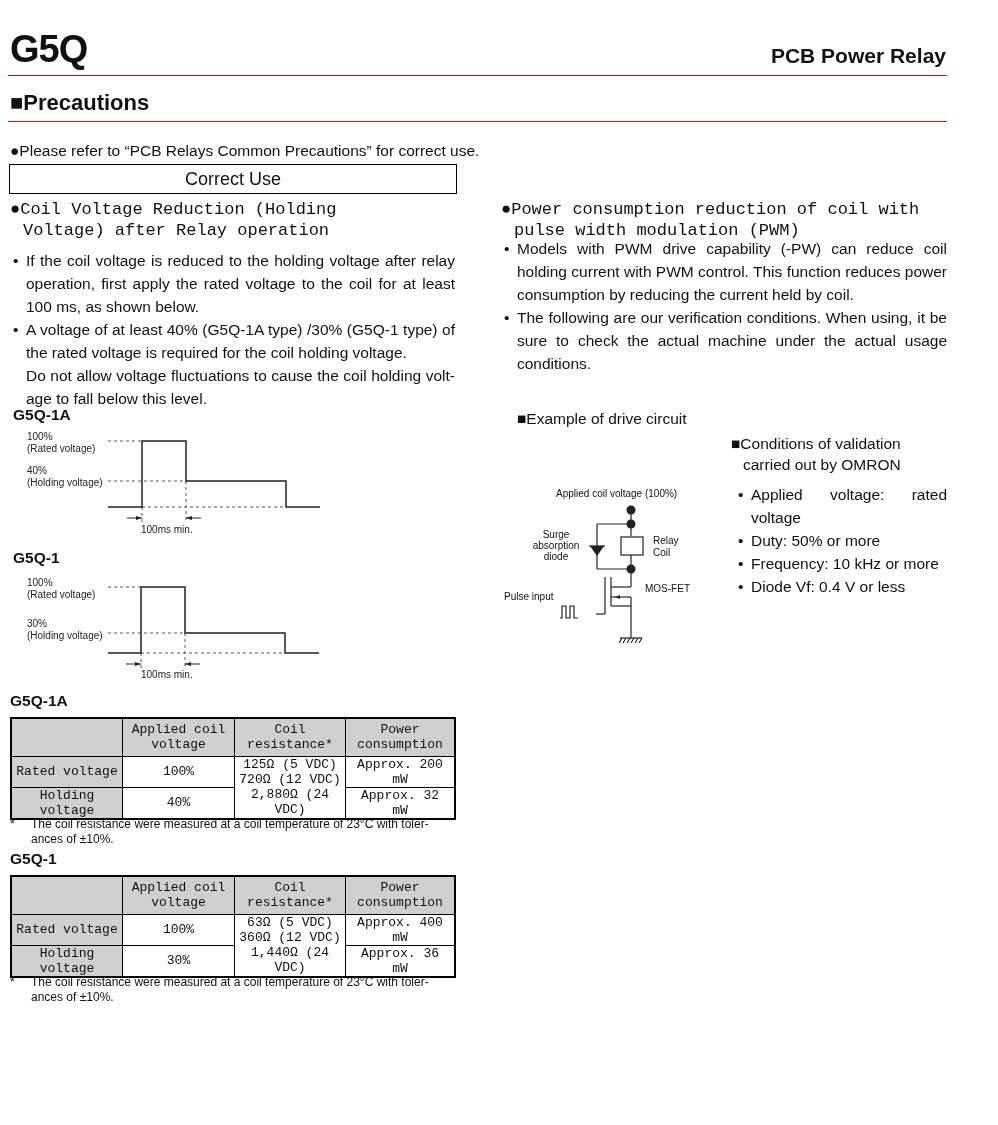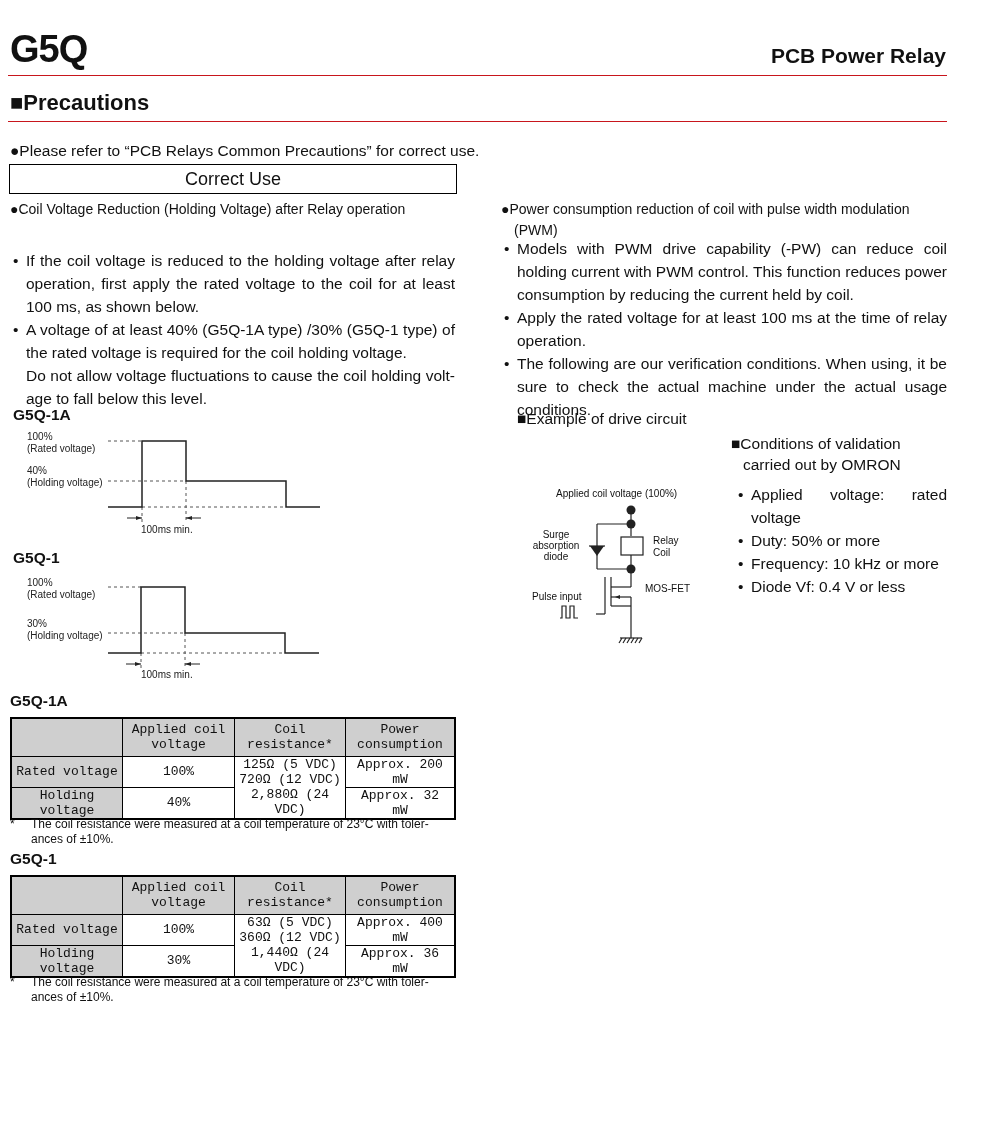--- a/index.html
+++ b/index.html
@@ -4,21 +4,21 @@
 <style>
   html, body { margin: 0; padding: 0; background: #ffffff; }
   body { width: 998px; height: 1125px; position: relative; font-family: "Liberation Sans", sans-serif; color: #111; overflow: hidden; }
   .abs { position: absolute; }
   .title { left: 10px; top: 28px; font-size: 38px; font-weight: bold; letter-spacing: -1px; }
   .subtitle { right: 52px; top: 44px; font-size: 21px; font-weight: bold; }
   .redline { left: 8px; width: 939px; height: 1px; background: #c8161d; }
   .section { left: 10px; top: 90px; font-size: 22px; font-weight: bold; }
   .intro { left: 10px; top: 130px; font-size: 15.5px; margin-top: 12px; }
   .correct-box { left: 9px; top: 164px; width: 446px; height: 28px; border: 1.5px solid #000; font-size: 18px; text-align: center; line-height: 28px; }
-  .bhead { font-size: 14px; line-height: 21px; }
+  .bhead { font-size: 17px; line-height: 21px; font-family: Liberation Mono, monospace; }
   .para { font-size: 15.5px; line-height: 23px; text-align: justify; }
   .bullet { position: relative; padding-left: 16px; }
   .bullet::before { content: "•"; position: absolute; left: 3px; }
   .sub { font-size: 15.5px; font-weight: bold; }
   .wave-label { font-size: 10px; line-height: 12px; color: #222; }
   table.spec { border-collapse: collapse; font-size: 13px; position: absolute; }
   table.spec td { border: 1px solid #000; text-align: center; padding: 0 4px; }
   table.spec { border: 2px solid #000; font-family: Liberation Mono, monospace; }
   table.spec .hd { background: #cfcfcf; }
   .note { font-size: 12px; line-height: 15px; }
@@ -155,39 +155,38 @@
     <td>Approx. 36 mW</td>
   </tr>
 </tbody>
   </table>
 <div class="abs note" style="left:10px; top:975px;">*</div>
 <div class="abs note" style="left:31px; top:975px; width:425px;">The coil resistance were measured at a coil temperature of 23°C with toler-ances of ±10%.</div>
 
 <div class="abs bhead" style="left:501px; top:199px; width:420px; padding-left:13px; text-indent:-13px;">●Power consumption reduction of coil with pulse width modulation (PWM)</div>
 <div class="abs para" style="left:501px; top:237px; width:446px;">
   <div class="bullet">Models with PWM drive capability (-PW) can reduce coil holding current with PWM control. This function reduces power consumption by reducing the current held by coil.</div>
-  <div class="bullet">Apply the rated voltage for at least 100 ms at the time of relay operation.</div>
   <div class="bullet">The following are our verification conditions. When using, it be sure to check the actual machine under the actual usage conditions.</div>
 </div>
 
 <div class="abs" style="left:517px; top:410px; font-size:15.5px;">■Example of drive circuit</div>
 <div class="abs" style="left:731px; top:433px; width:200px; font-size:15.5px; line-height:21px; padding-left:12px; text-indent:-12px;">■Conditions of validation carried out by OMRON</div>
 
 <div class="abs small" style="left:556px; top:488px;">Applied coil voltage (100%)</div>
 <div class="abs small" style="left:527px; top:529px; text-align:center; width:58px; line-height:11px;">
   <div>Surge</div>
   <div>absorption</div>
   <div>diode</div>
 </div>
 <div class="abs small" style="left:653px; top:535px; line-height:12px;">
   <div>Relay</div>
   <div>Coil</div>
 </div>
 <div class="abs small" style="left:645px; top:583px;">MOS-FET</div>
-<div class="abs small" style="left:504px; top:591px;margin-left:28px;">Pulse input</div>
+<div class="abs small" style="left:504px; top:591px;">Pulse input</div>
 <svg class="abs" style="left:560px; top:500px;" width="100" height="145">
   <g stroke="#222" stroke-width="1.2" fill="none">
     <line x1="71" y1="10" x2="71" y2="36"></line>
     <line x1="71" y1="24" x2="37" y2="24"></line>
     <line x1="37" y1="24" x2="37" y2="69"></line>
     <line x1="37" y1="69" x2="71" y2="69"></line>
     <rect x="61" y="37" width="22" height="18"></rect>
     <line x1="71" y1="55" x2="71" y2="87"></line>
     <line x1="71" y1="87" x2="51" y2="87"></line>
     <line x1="51" y1="77" x2="51" y2="106"></line>

